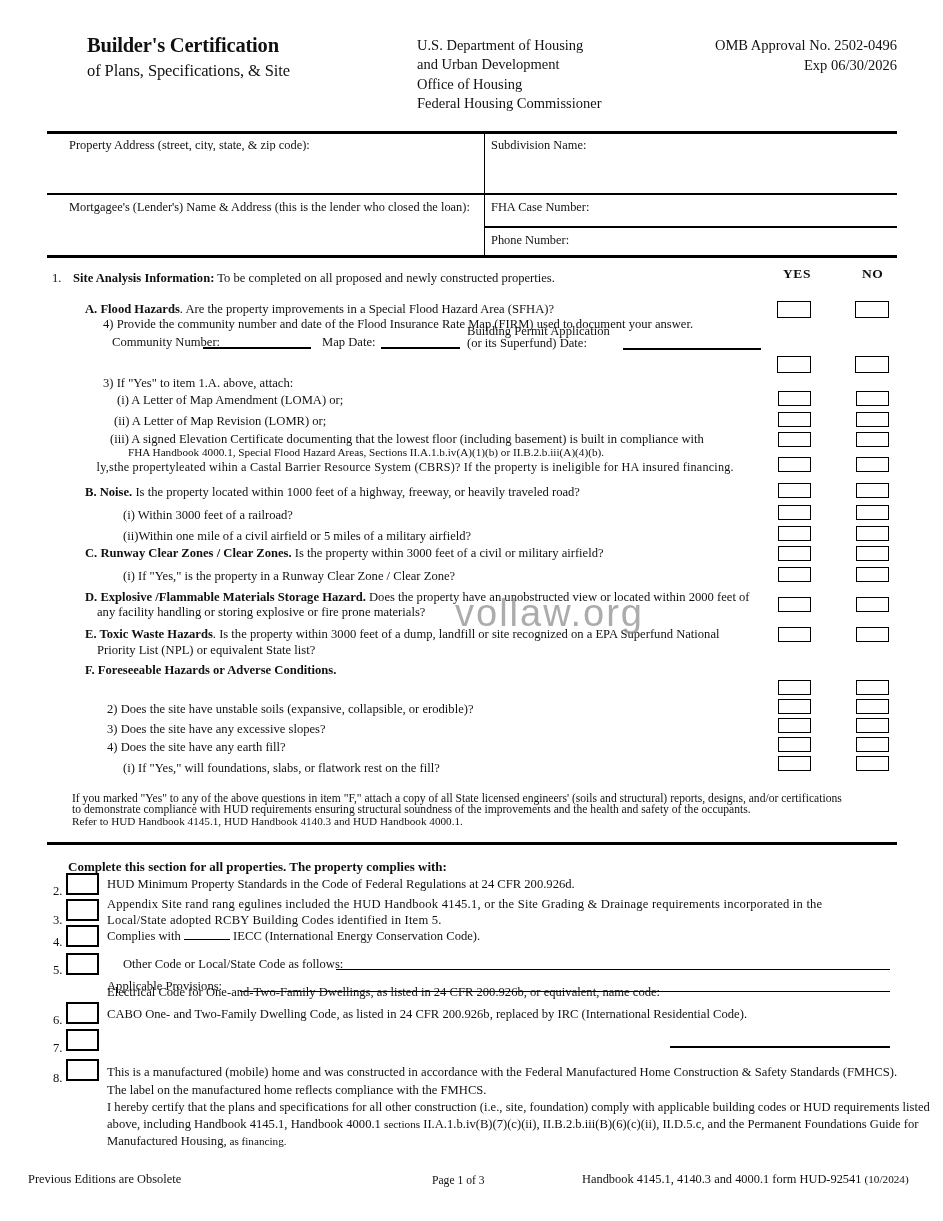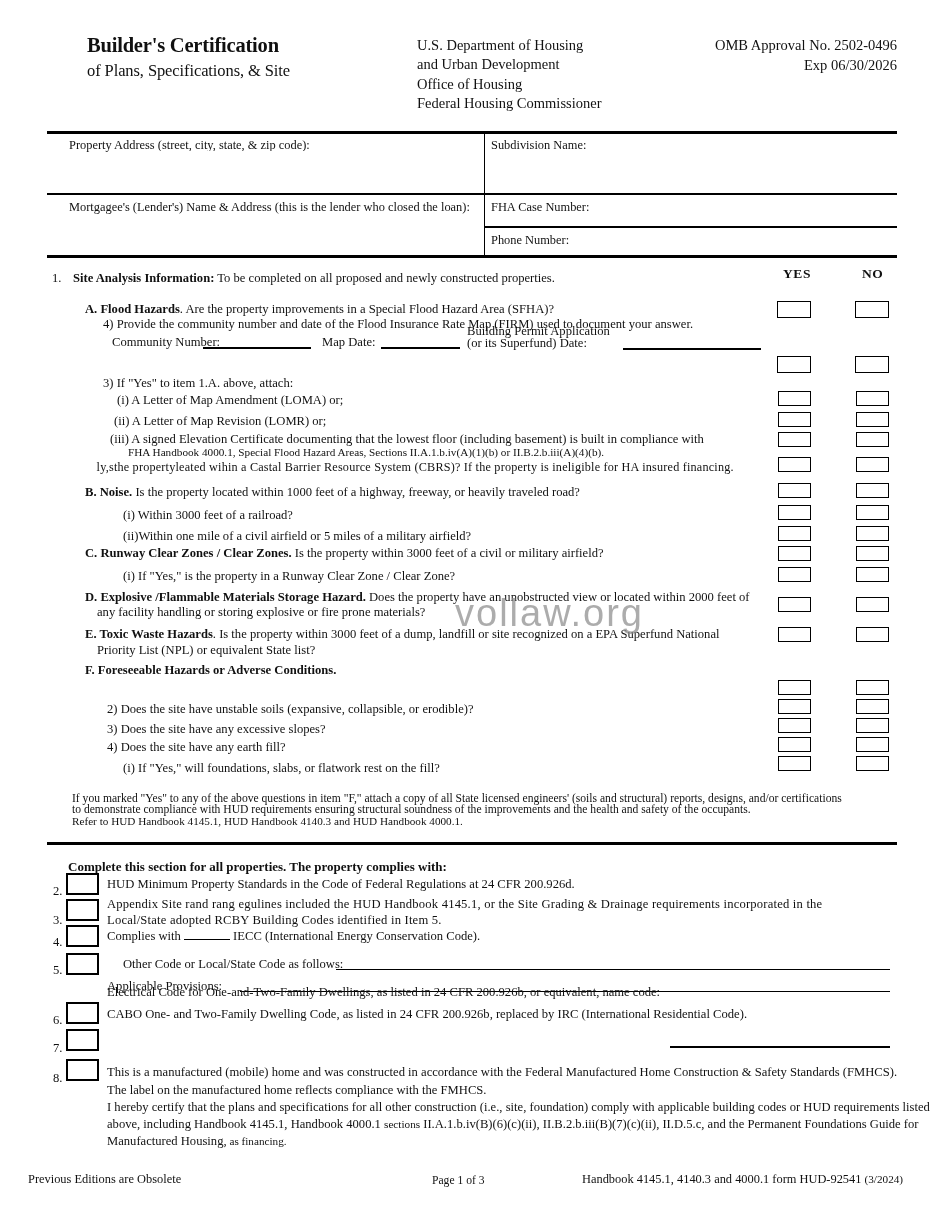--- a/index.html
+++ b/index.html
@@ -260,29 +260,29 @@
   <div class="ckbig" style="left:66px;top:1029px;"></div>
   <div class="itemtext" style="left:107px;top:984px;">Electrical Code for One-and-Two-Family Dwellings, as listed in 24 CFR 200.926b, or equivalent, name code:</div>
   <div class="fillline" style="left:670px;top:1046px;width:220px;height:2px;"></div>
 
   <div class="itemnum" style="left:53px;top:1071px;">8.</div>
   <div class="ckbig" style="left:66px;top:1059px;"></div>
   <div class="itemtext" style="left:107px;top:1064px;">This is a manufactured (mobile) home and was constructed in accordance with the Federal Manufactured Home Construction &amp; Safety Standards (FMHCS).</div>
   <div class="itemtext" style="left:107px;top:1082px;">The label on the manufactured home reflects compliance with the FMHCS.</div>
   <div class="itemtext" style="left:107px;top:1099px;">I hereby certify that the plans and specifications for all other construction (i.e., site, foundation) comply with applicable building codes or HUD requirements listed</div>
   <div class="itemtext" style="left:107px;top:1116px;">
-    <span>above, including Handbook 4145.1, Handbook 4000.1 </span><span class="small">sections</span><span> II.A.1.b.iv(B)(6)(c)(ii), II.B.2.b.iii(B)(7)(c)(ii), II.D.5.c, and the Permanent Foundations Guide for</span>
+    <span>above, including Handbook 4145.1, Handbook 4000.1 </span><span class="small">sections</span><span> II.A.1.b.iv(B)(7)(c)(ii), II.B.2.b.iii(B)(6)(c)(ii), II.D.5.c, and the Permanent Foundations Guide for</span>
   </div>
   <div class="itemtext" style="left:107px;top:1133px;">
     <span>Manufactured Housing,</span><span class="small"> as financing.</span>
   </div>
 
   <div class="watermark">vollaw.org</div>
 
   <div class="footer">
     <div class="left">Previous Editions are Obsolete</div>
     <div class="mid">Page 1 of 3</div>
     <div class="right">
-      <span>Handbook 4145.1, 4140.3 and 4000.1 form HUD-92541 </span><span class="small">(3/2024)</span>
+      <span>Handbook 4145.1, 4140.3 and 4000.1 form HUD-92541 </span><span class="small">(10/2024)</span>
     </div>
   </div>
 
 </div>
 
 </body></html>

